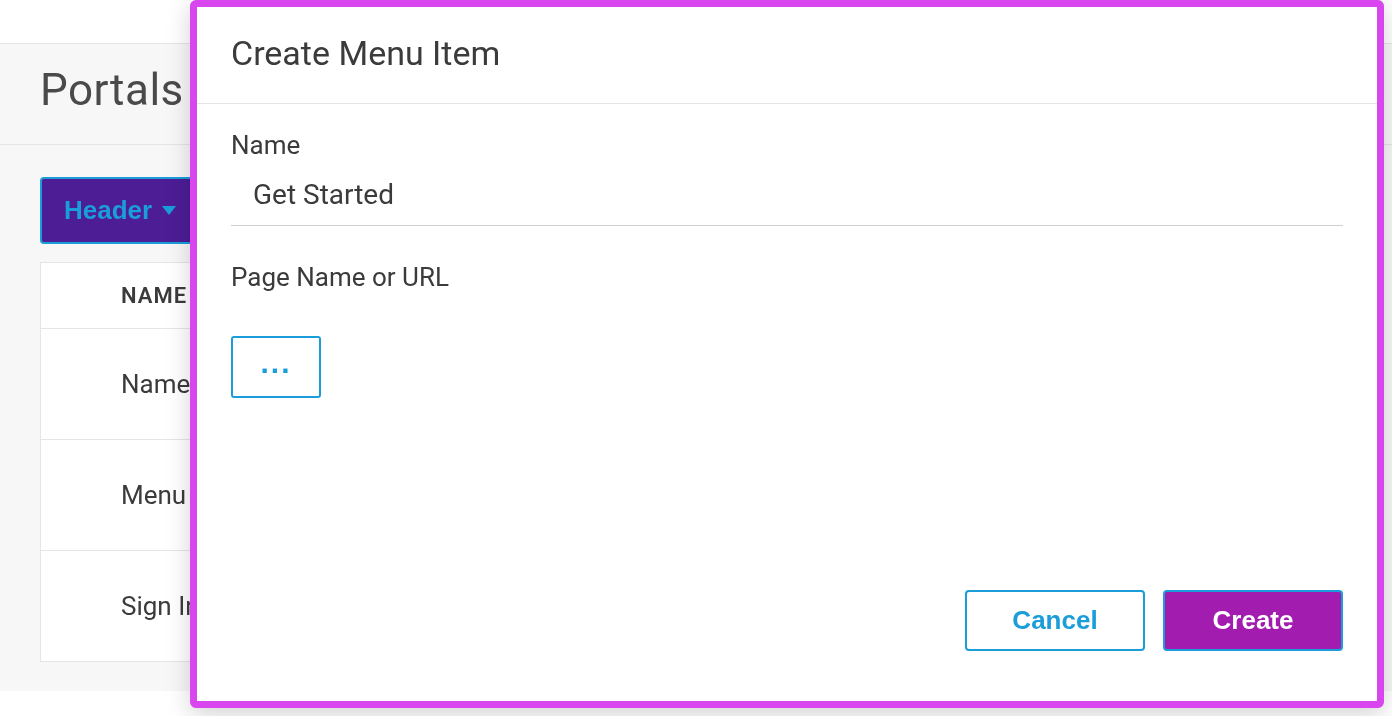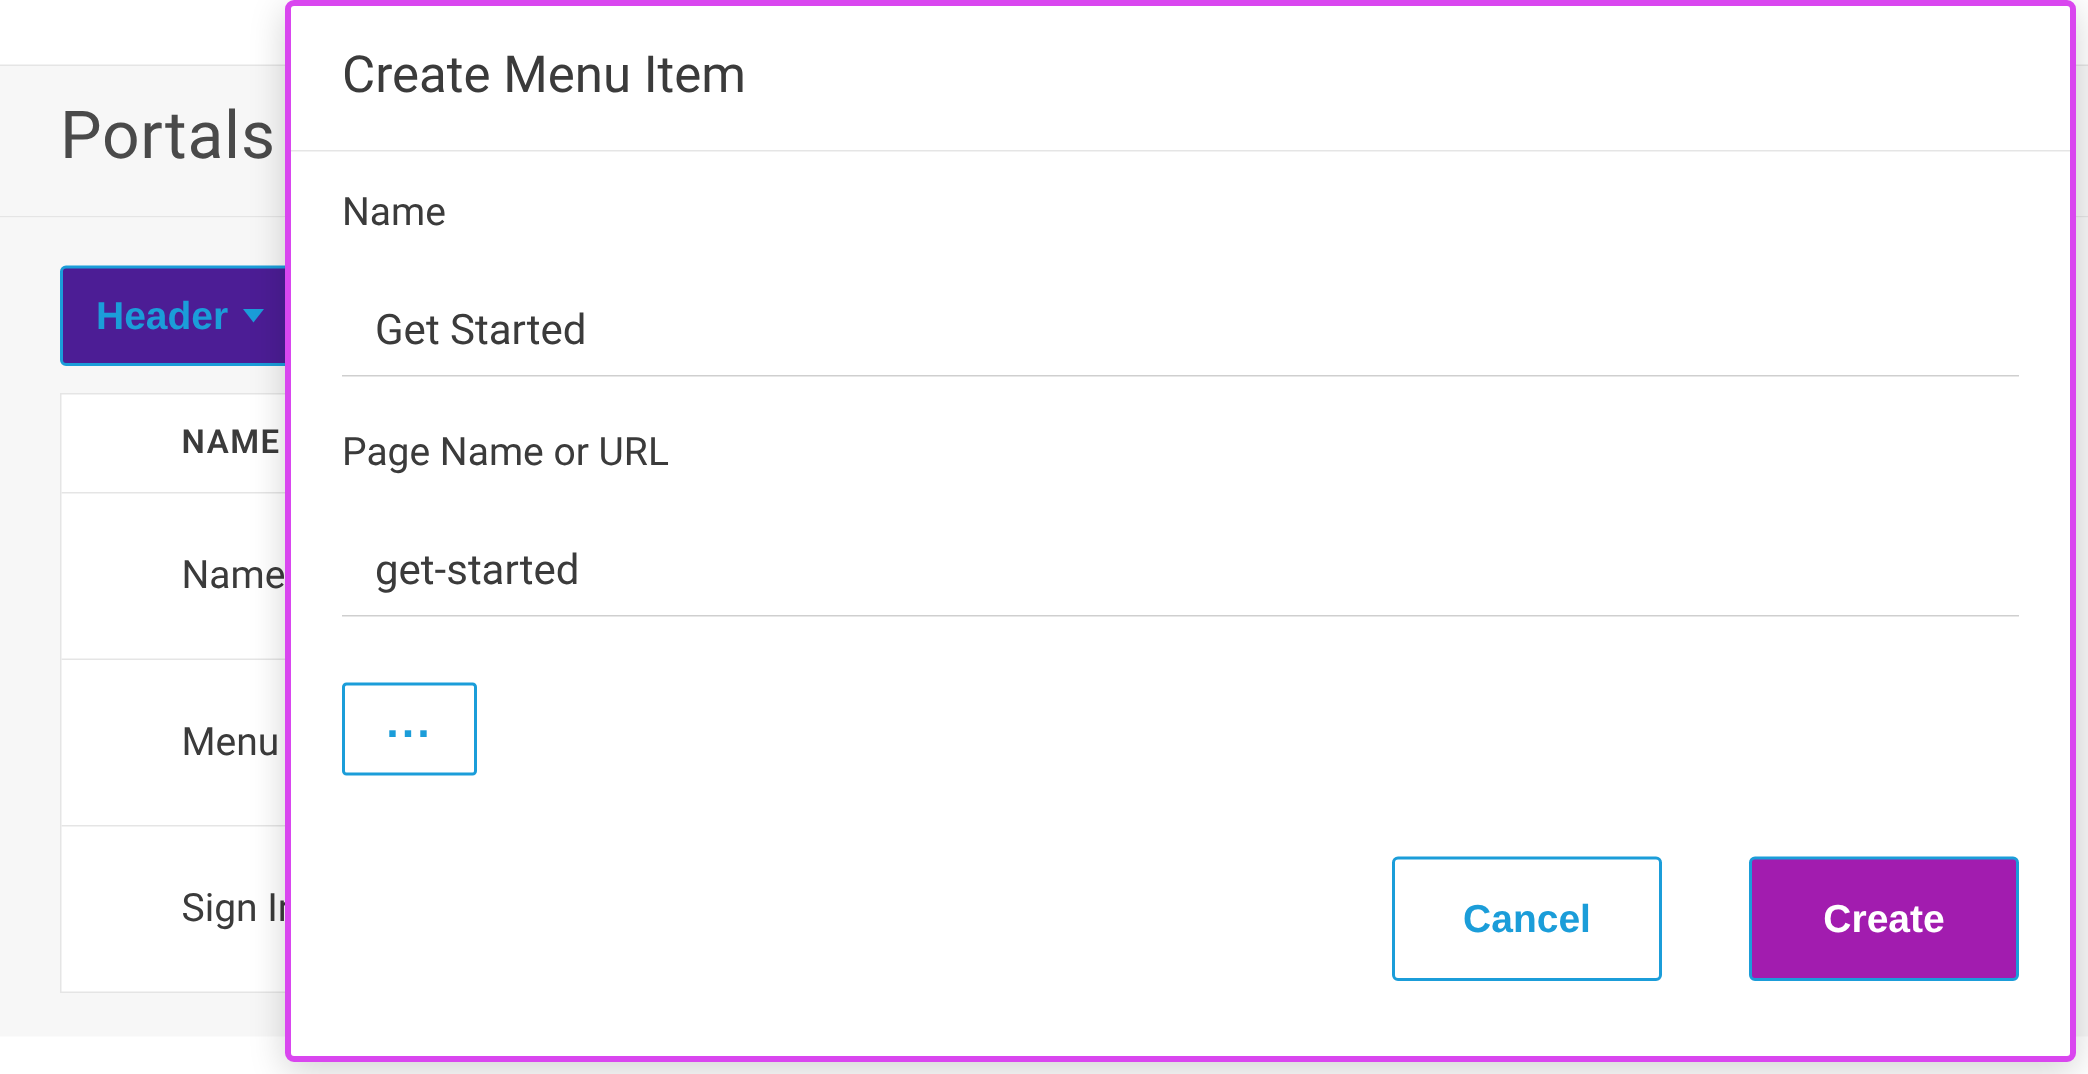--- a/index.html
+++ b/index.html
@@ -79,21 +79,21 @@
   .trow:last-child { border-bottom: none; }
 
   
   .modal {
     position: absolute;
     top: 0;
     left: 190px;
     right: 8px;
     bottom: 8px;
     background: #ffffff;
-    border: 4px solid #d946ef;
+    border: 7px solid #d946ef;
     border-radius: 6px;
     box-shadow: 0 6px 24px rgba(0,0,0,0.18);
     display: flex;
     flex-direction: column;
   }
   .modal-header {
     padding: 26px 34px 30px 34px;
     border-bottom: 1px solid #e5e5e5;
   }
   .modal-title {
@@ -115,21 +115,20 @@
   .field-input {
     width: 100%;
     font-size: 28px;
     color: #3b3b3b;
     border: none;
     border-bottom: 1px solid #cfcfcf;
     padding: 8px 4px 14px 22px;
     outline: none;
     background: transparent;
     font-family: inherit;
-    margin-top: 28px;
   }
   .more-btn {
     border: 2px solid #1b9dd9;
     background: #ffffff;
     color: #1b9dd9;
     width: 90px;
     height: 62px;
     border-radius: 3px;
     cursor: pointer;
     display: inline-flex;
@@ -148,26 +147,25 @@
   }
   .modal-footer {
     display: flex;
     justify-content: flex-end;
     gap: 18px;
     padding: 0 34px 50px 34px;
   }
   .btn {
     font-size: 26px;
     font-weight: 600;
-    padding: 24px 36px;
+    padding: 13px 36px;
     border-radius: 4px;
     cursor: pointer;
     min-width: 180px;
     text-align: center;
-    margin-left: 40px;
   }
   .btn-secondary {
     background: #ffffff;
     border: 2px solid #1b9dd9;
     color: #1b9dd9;
   }
   .btn-primary {
     background: #a21caf;
     border: 2px solid #1b9dd9;
     color: #ffffff;
@@ -207,21 +205,20 @@
     <div class="modal-header">
       <h2 class="modal-title">Create Menu Item</h2>
     </div>
     <div class="modal-body">
       <div class="field">
         <label class="field-label">Name</label>
         <input class="field-input" type="text" value="Get Started" style="">
       </div>
       <div class="field">
         <label class="field-label">Page Name or URL</label>
-        <input class="field-input" type="text" value="get-started" style="">
       </div>
       <button class="more-btn">
         <span class="dots">...</span>
       </button>
     </div>
     <div class="modal-footer">
       <button class="btn btn-secondary">Cancel</button>
       <button class="btn btn-primary">Create</button>
     </div>
   </div>

